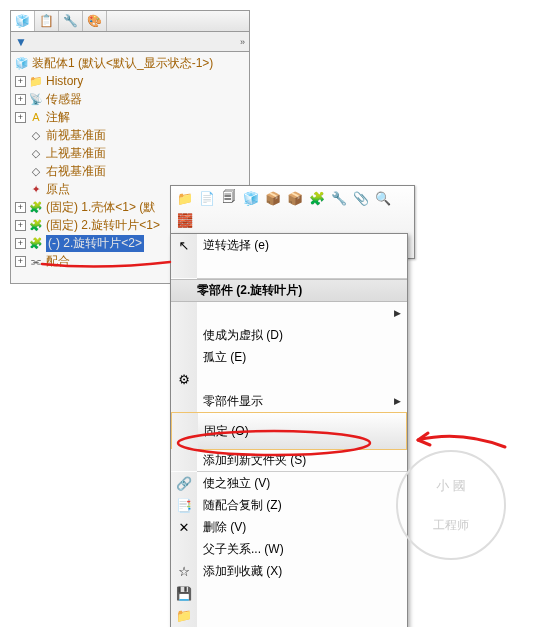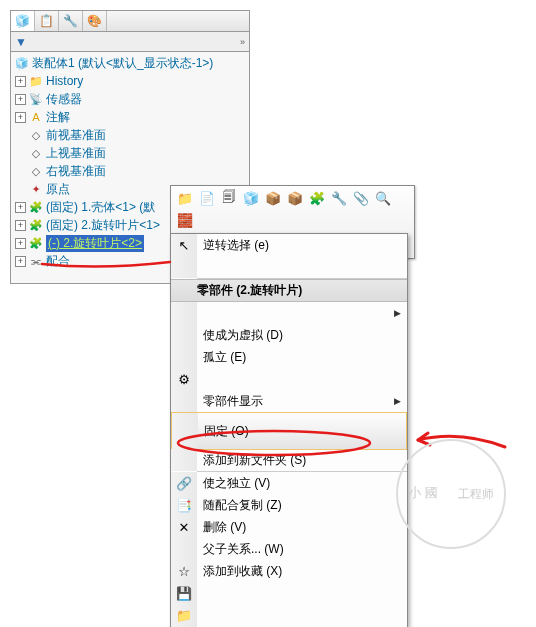--- a/index.html
+++ b/index.html
@@ -8,38 +8,38 @@
 .tabbar { display: flex; height: 22px; background: linear-gradient(#f7f7f7,#e4e4e4); border: 1px solid #999; }
 .tabbar .tab { width: 24px; height: 20px; display: flex; align-items: center; justify-content: center; border-right: 1px solid #bbb; }
 .tabbar .tab.active { background: #fff; }
 .filterbar { height: 20px; border: 1px solid #999; border-top: none; background: #eee; display: flex; align-items: center; padding: 0 4px; width: 240px; }
 .panel { width: 240px; border: 1px solid #999; border-top: none; background: #f7f7f7; height: 232px; }
 .tree { padding: 2px 4px; }
 .node { display: flex; align-items: center; height: 18px; white-space: nowrap; }
 .node .exp { width: 11px; height: 11px; border: 1px solid #888; background: #fff; font-size: 9px; line-height: 9px; text-align: center; margin-right: 3px; color: #444; }
 .node .indent { display: inline-block; }
 .node .ico { width: 14px; height: 14px; margin-right: 3px; display: inline-flex; align-items: center; justify-content: center; font-size: 11px; }
-.node .lbl { color: #0369a1; }
+.node .lbl { color: #a16207; }
 .node.sel .lbl { background: #316ac5; color: #fff; padding: 0 2px; }
-.node.hl .lbl { color: #bef264; text-decoration: underline; }
+.node.hl .lbl { color: #e5e5e5; }
 .redline { position: absolute; left: 30px; top: 248px; width: 200px; height: 14px; pointer-events: none; }
 .redline svg { width: 100%; height: 100%; }
 .toolbar2 { position: absolute; left: 160px; top: 175px; width: 245px; background: linear-gradient(#fefefe,#eee); border: 1px solid #888; padding: 3px 5px; display: flex; flex-wrap: wrap; gap: 4px; box-shadow: 1px 1px 2px rgba(0,0,0,.25); }
 .toolbar2 .btn { width: 18px; height: 18px; display: flex; align-items: center; justify-content: center; font-size: 13px; }
 .menu { position: absolute; left: 160px; top: 223px; width: 238px; background: #fdfdfd; border: 1px solid #888; box-shadow: 2px 2px 4px rgba(0,0,0,.3); }
 .menu .item { display: flex; align-items: center; height: 22px; position: relative; }
 .menu .item .mi-ico { width: 26px; display: flex; justify-content: center; align-items: center; font-size: 13px; background: linear-gradient(90deg,#f2f2f2,#e9e9e9); height: 100%; }
 .menu .item .mi-lbl { padding-left: 6px; flex: 1; }
 .menu .item .sub { position: absolute; right: 6px; font-size: 9px; color: #333; }
 .menu .sep { height: 1px; background: #ccc; margin-left: 26px; }
 .menu .section { background: linear-gradient(#e8e8e8,#dcdcdc); font-weight: bold; padding: 2px 6px 2px 26px; border-top: 1px solid #bbb; border-bottom: 1px solid #bbb; }
 .menu .item.hi { background: linear-gradient(#fefefe,#e4e4e4); border: 1px solid #f0c36d; height: 38px; margin: -1px 0; }
 .redcircle { position: absolute; left: 164px; top: 419px; width: 246px; height: 28px; pointer-events: none; }
 .redarrow { position: absolute; left: 400px; top: 415px; width: 100px; height: 30px; pointer-events: none; }
-.watermark { position: absolute; right: 20px; bottom: 68px; width: 110px; height: 110px; border: 2px solid #ddd; border-radius: 55px; display: flex; flex-direction: row; align-items: center; justify-content: center; color: #ccc; font-size: 22px; pointer-events: none; gap: 20px; }
+.watermark { position: absolute; right: 20px; bottom: 57px; width: 110px; height: 110px; border: 2px solid #ddd; border-radius: 55px; display: flex; flex-direction: column; align-items: center; justify-content: center; color: #ccc; font-size: 22px; pointer-events: none; gap: 20px; }
 .watermark .small { font-size: 13px; margin-bottom: 2px; }
 </style>
 </head>
 <body>
 
 <div class="app">
 
   <div class="tabbar" style="width:240px;">
     <div class="tab active">
         <span>🧊</span>

